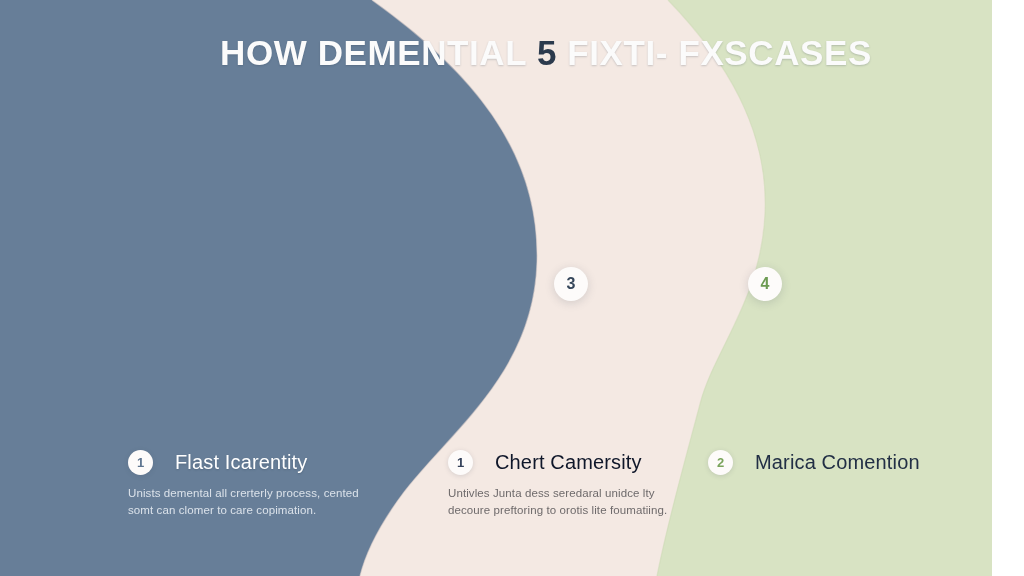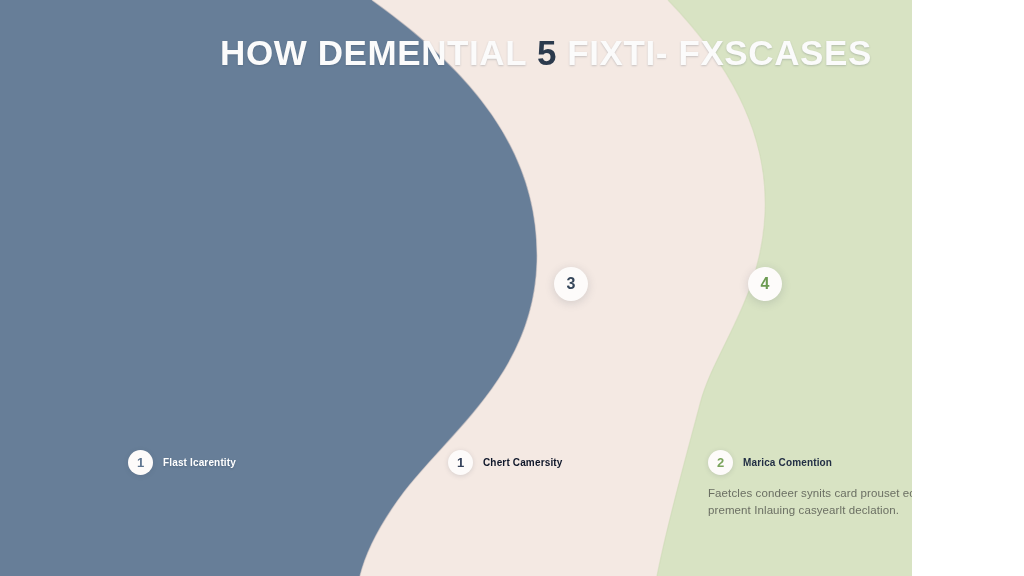--- a/index.html
+++ b/index.html
@@ -2,21 +2,21 @@
 <html><head>
 <meta charset="utf-8">
 <style>
   html, body {
     margin: 0;
     padding: 0;
     background: #ffffff;
   }
   #slide {
     position: relative;
-    width: 912px;
+    width: 992px;
     height: 576px;
     overflow: hidden;
     font-family: "Liberation Sans", sans-serif;
     background: #677E98;
     -webkit-font-smoothing: antialiased;
   }
   #bg-layers {
     position: absolute;
     inset: 0;
     width: 1024px;
@@ -80,24 +80,25 @@
     border-radius: 50%;
     background: #fdfbfa;
     display: flex;
     align-items: center;
     justify-content: center;
     font-size: 13px;
     font-weight: 700;
     box-shadow: 0 1px 5px rgba(60,70,90,0.16);
   }
   .step-title {
-    font-size: 10px;
-    font-weight: 700;
+    font-size: 20px;
+    font-weight: 400;
     letter-spacing: 0.15px;
     white-space: nowrap;
+    margin-left: 12px;
   }
   .step-body {
     font-size: 11.5px;
     line-height: 17px;
     letter-spacing: 0.1px;
   }
 
   
   #step-block-1 { left: 128px; }
   #step-block-1 .step-badge { color: #5e7590; }
@@ -154,34 +155,35 @@
     <span>4</span>
   </div>
 
   <div class="step-block" id="step-block-1">
     <div class="step-head">
       <div class="step-badge">
         <span>1</span>
       </div>
       <div class="step-title">Flast Icarentity</div>
     </div>
+    <div class="step-body soft-blur">Unists demental all crerterly process, cented somt can clomer to care copimation.</div>
   </div>
 
   <div class="step-block" id="step-block-2">
     <div class="step-head">
       <div class="step-badge">
         <span>1</span>
       </div>
       <div class="step-title">Chert Camersity</div>
     </div>
+    <div class="step-body soft-blur">Untivles Junta dess seredaral unidce lty decoure preftoring to orotis lite foumatiing.</div>
   </div>
 
   <div class="step-block" id="step-block-3">
     <div class="step-head">
       <div class="step-badge">
         <span>2</span>
       </div>
       <div class="step-title">Marica Comention</div>
     </div>
-    <div class="step-body soft-blur">Faetcles condeer synits card prouset ect prement Inlauing casyearlt declation.</div>
   </div>
 
 </div>
 
 </body></html>

